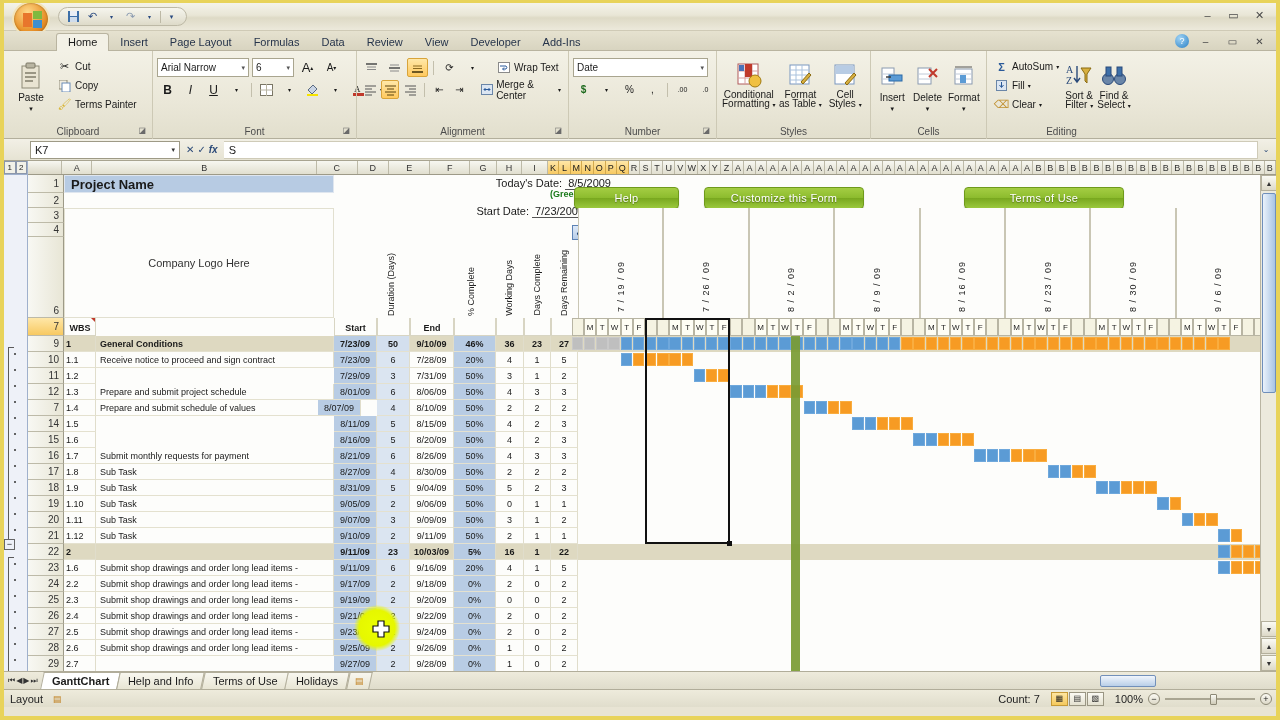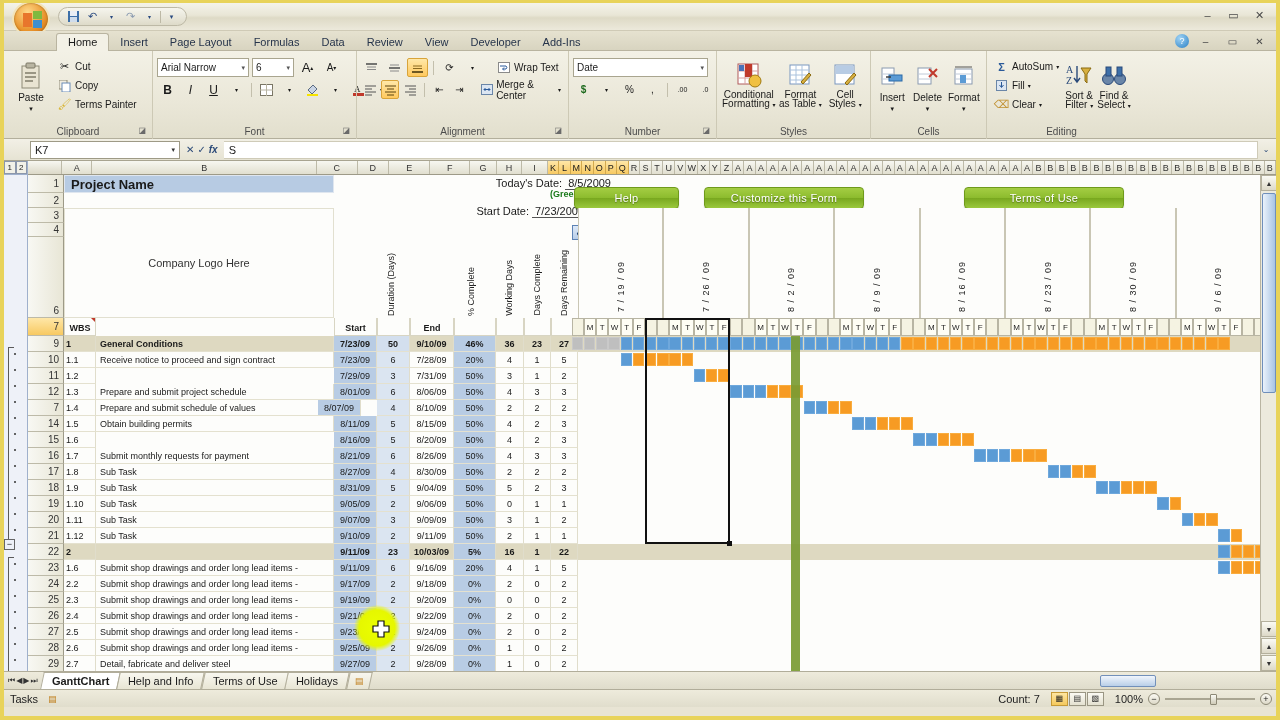--- a/index.html
+++ b/index.html
@@ -1057,21 +1057,20 @@
             <div class="tc wht" style="left:487px; width:27px; justify-content:center; padding-left:0px; ">2</div>
             <div class="gantt" style="left:507.8px; right:0">
               <div class="gcell gb-blue" style="left:231.79999999999998px"></div>
               <div class="gcell gb-blue" style="left:244px"></div>
               <div class="gcell gb-orange" style="left:256.2px"></div>
               <div class="gcell gb-orange" style="left:268.4px"></div>
             </div>
           </div>
           <div class="taskrow " style="top:80px">
             <div class="tc wht" style="left:0px; width:32px; justify-content:flex-start; padding-left:2px; ">1.5</div>
-            <div class="tc wht" style="left:32px; width:238px; justify-content:flex-start; padding-left:4px; ">Obtain building permits</div>
             <div class="tc blue" style="left:270px; width:43px; justify-content:center; padding-left:0px; ">8/11/09</div>
             <div class="tc bluelt" style="left:313px; width:33px; justify-content:center; padding-left:0px; ">5</div>
             <div class="tc wht" style="left:346px; width:44px; justify-content:center; padding-left:0px; ">8/15/09</div>
             <div class="tc blue" style="left:390px; width:42px; justify-content:center; padding-left:0px; ">50%</div>
             <div class="tc wht" style="left:432px; width:28px; justify-content:center; padding-left:0px; ">4</div>
             <div class="tc wht" style="left:460px; width:27px; justify-content:center; padding-left:0px; ">2</div>
             <div class="tc wht" style="left:487px; width:27px; justify-content:center; padding-left:0px; ">3</div>
             <div class="gantt" style="left:507.8px; right:0">
               <div class="gcell gb-blue" style="left:280.59999999999997px"></div>
               <div class="gcell gb-blue" style="left:292.79999999999995px"></div>
@@ -1285,21 +1284,20 @@
             <div class="tc bluelt" style="left:313px; width:33px; justify-content:center; padding-left:0px; ">2</div>
             <div class="tc wht" style="left:346px; width:44px; justify-content:center; padding-left:0px; ">9/26/09</div>
             <div class="tc blue" style="left:390px; width:42px; justify-content:center; padding-left:0px; ">0%</div>
             <div class="tc wht" style="left:432px; width:28px; justify-content:center; padding-left:0px; ">1</div>
             <div class="tc wht" style="left:460px; width:27px; justify-content:center; padding-left:0px; ">0</div>
             <div class="tc wht" style="left:487px; width:27px; justify-content:center; padding-left:0px; ">2</div>
             <div class="gantt" style="left:507.8px; right:0"></div>
           </div>
           <div class="taskrow " style="top:320px">
             <div class="tc wht" style="left:0px; width:32px; justify-content:flex-start; padding-left:2px; ">2.7</div>
-            <div class="tc wht" style="left:32px; width:238px; justify-content:flex-start; padding-left:4px; ">Detail, fabricate and deliver steel</div>
             <div class="tc blue" style="left:270px; width:43px; justify-content:center; padding-left:0px; ">9/27/09</div>
             <div class="tc bluelt" style="left:313px; width:33px; justify-content:center; padding-left:0px; ">2</div>
             <div class="tc wht" style="left:346px; width:44px; justify-content:center; padding-left:0px; ">9/28/09</div>
             <div class="tc blue" style="left:390px; width:42px; justify-content:center; padding-left:0px; ">0%</div>
             <div class="tc wht" style="left:432px; width:28px; justify-content:center; padding-left:0px; ">1</div>
             <div class="tc wht" style="left:460px; width:27px; justify-content:center; padding-left:0px; ">0</div>
             <div class="tc wht" style="left:487px; width:27px; justify-content:center; padding-left:0px; ">2</div>
             <div class="gantt" style="left:507.8px; right:0"></div>
           </div>
         </div>
@@ -1348,21 +1346,21 @@
     <div class="stab" style="padding:0 6px">
       <span style="font-size:9px; color:#c08020">▤</span>
     </div>
     <div class="hscrollarea">
       <div style="flex:1"></div>
       <div class="hthumb" style="width:56px; margin-right:120px"></div>
     </div>
   </div>
 
   <div class="statusbar">
-    <span>Tasks</span>
+    <span>Layout</span>
     <span style="margin-left:10px; font-size:9px; color:#c08020">▤</span>
     <div class="status-right">
       <span>Count: 7</span>
       <div style="display:flex; gap:1px; margin-left:6px">
         <div class="viewbtn on">▦</div>
         <div class="viewbtn">▤</div>
         <div class="viewbtn">▧</div>
       </div>
       <span style="margin-left:6px">100%</span>
       <div class="zbtn">−</div>

